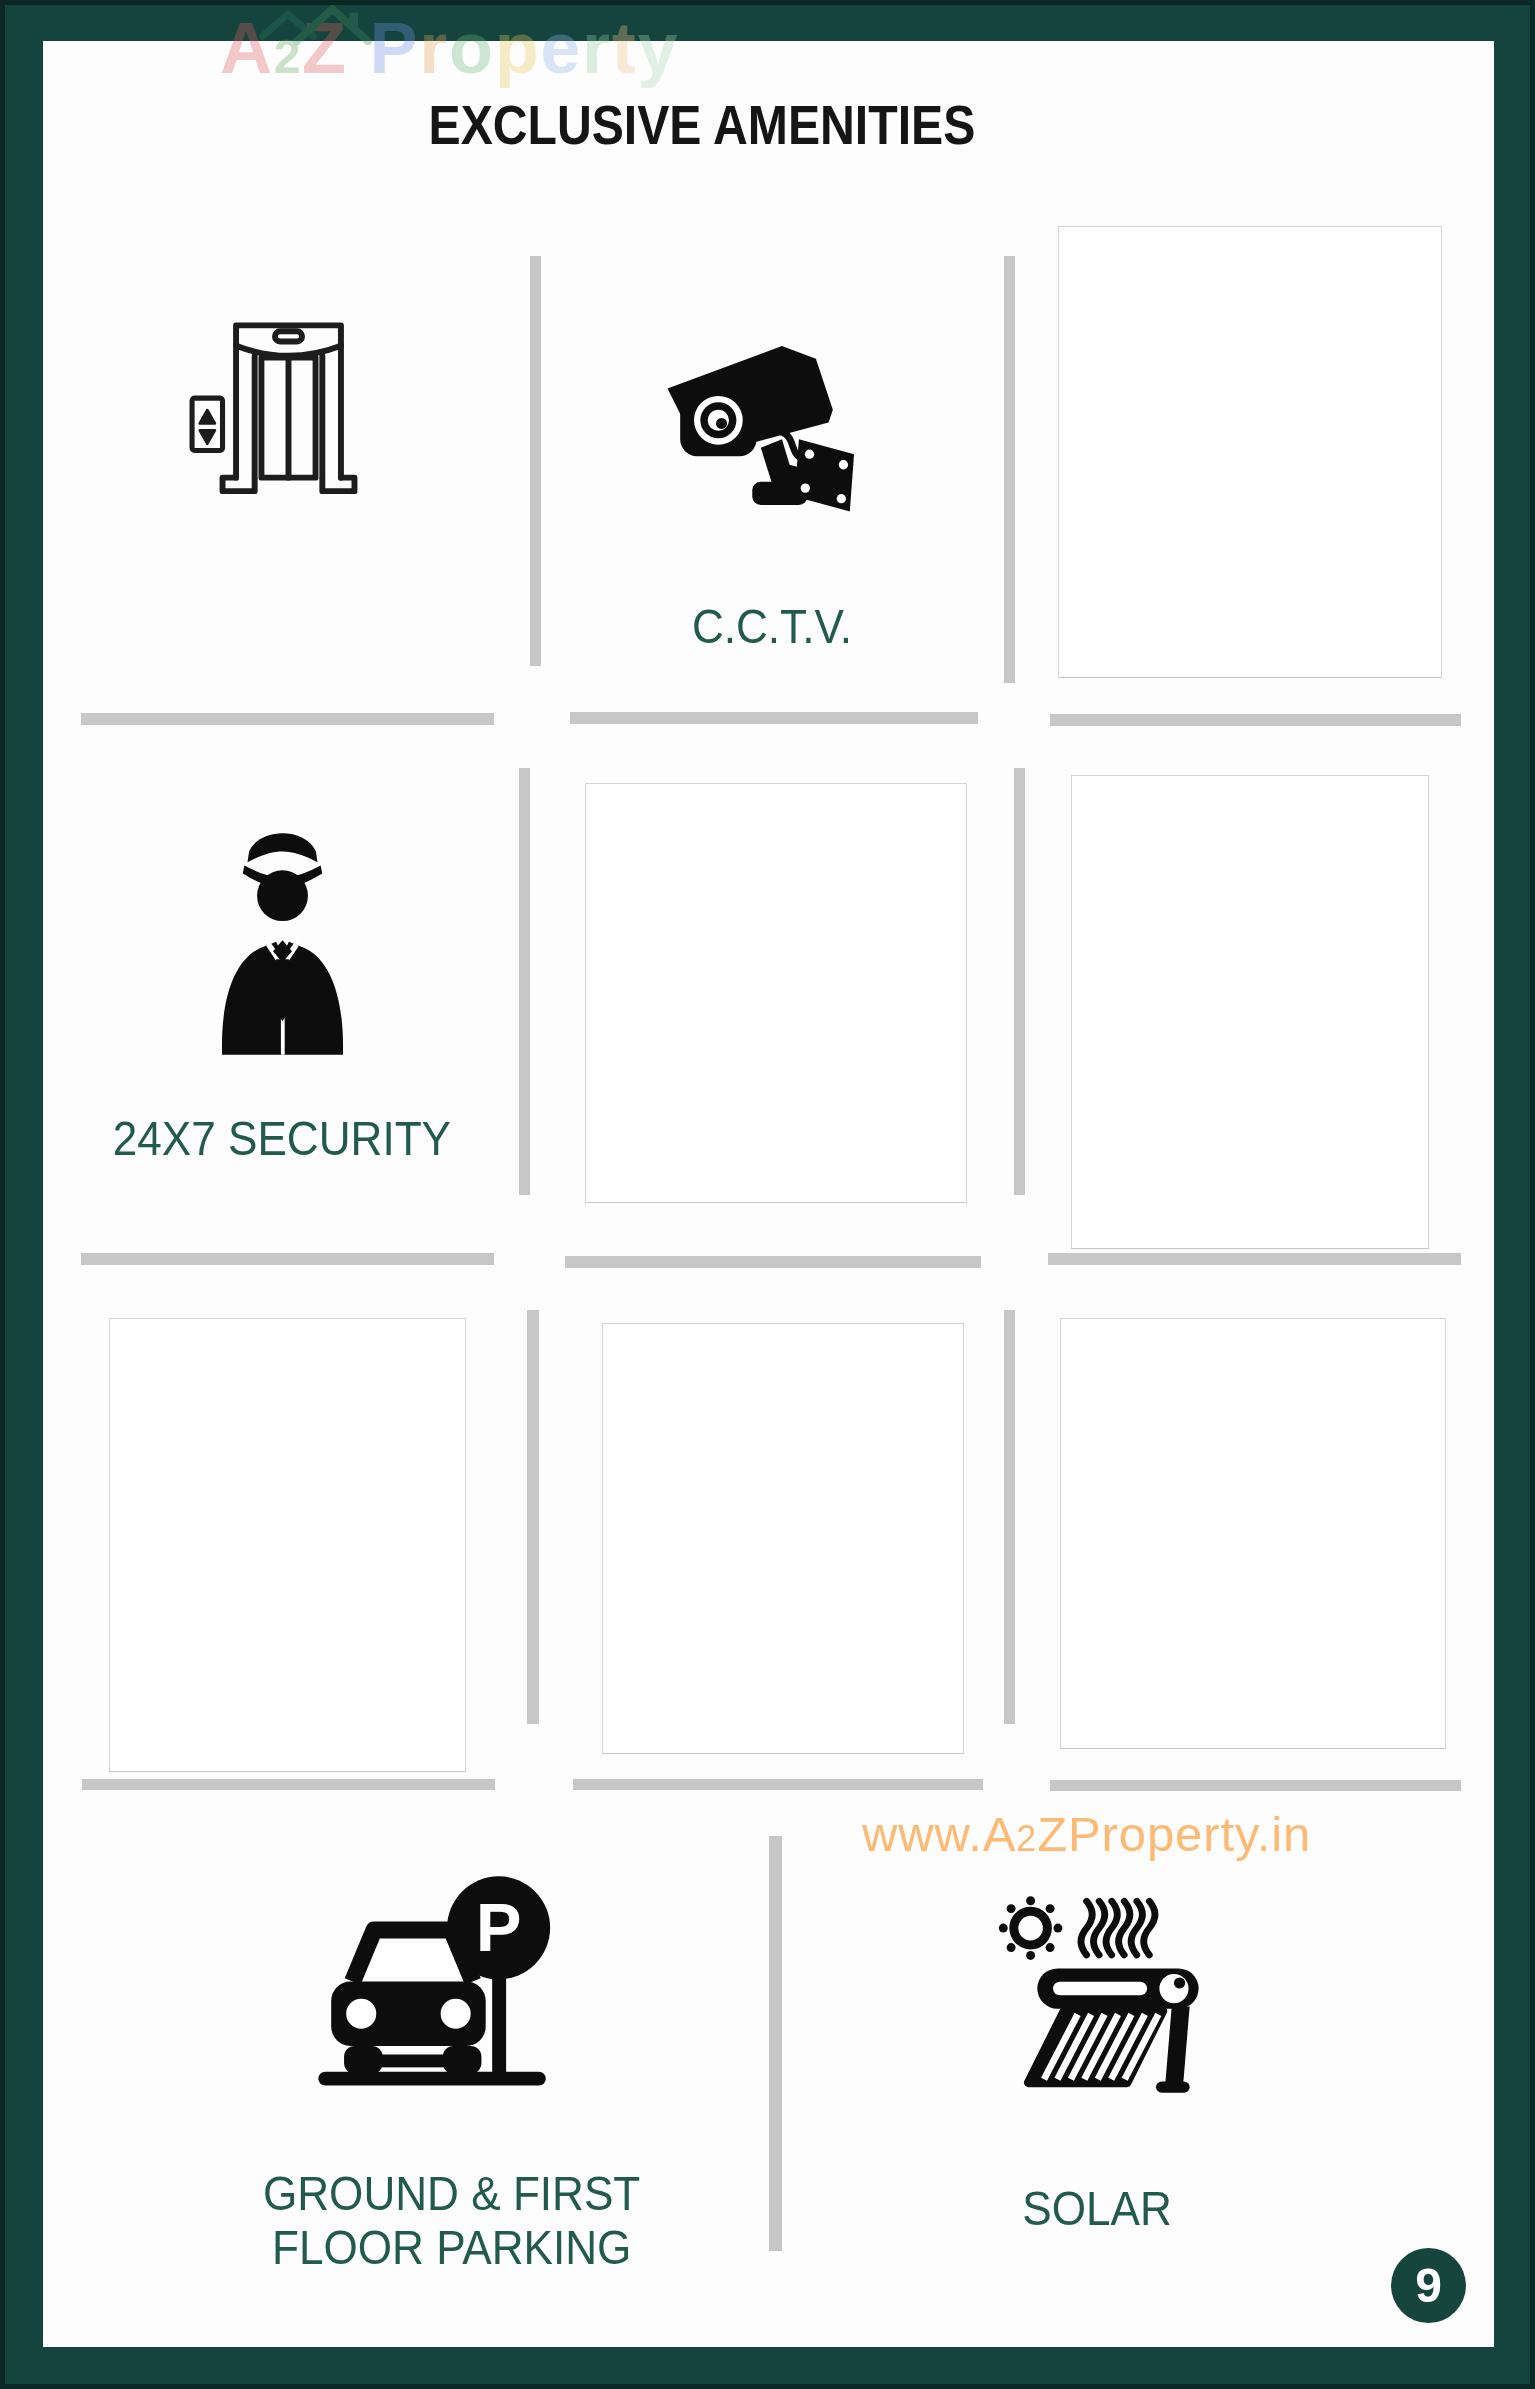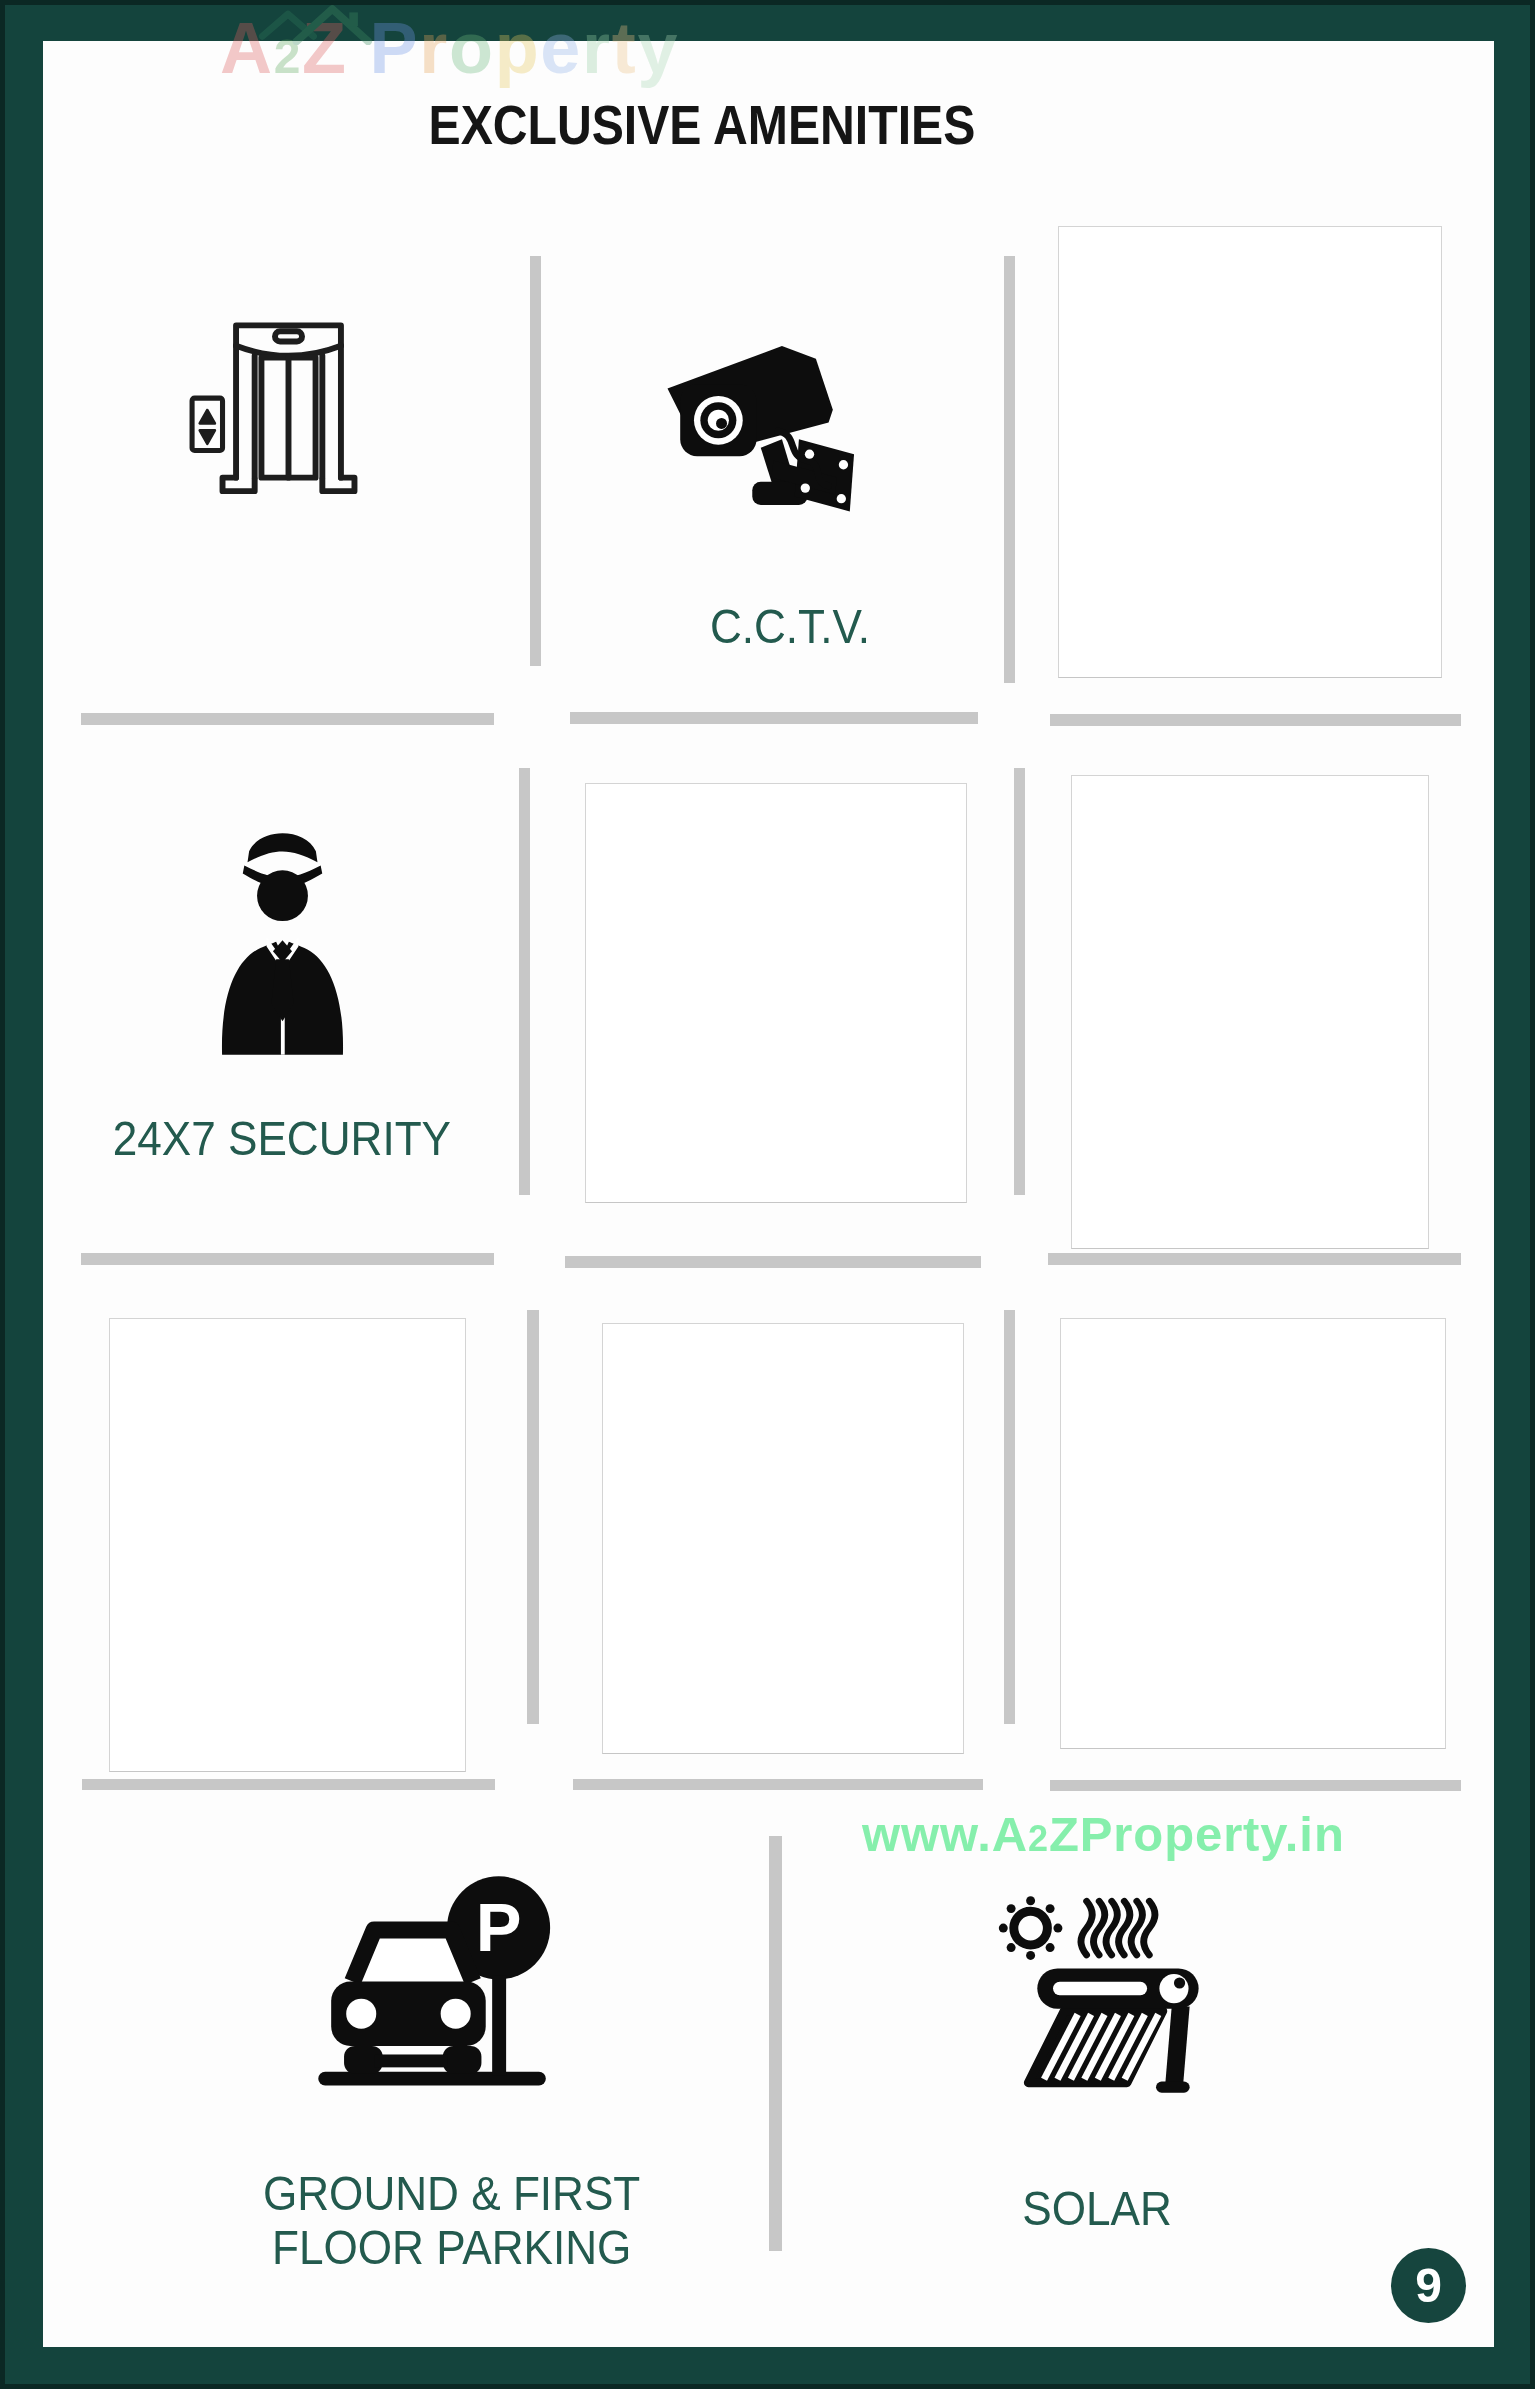--- a/index.html
+++ b/index.html
@@ -34,21 +34,21 @@
     color:#235a4e;font-size:49px;font-weight:400;line-height:55px;
   }
   .amenity-label>span{display:inline-block;transform:scaleX(0.9);white-space:nowrap;}
   
   .vdiv,.hdiv{position:absolute;background:#c7c7c7;}
   
   .ph-box{position:absolute;background:#ffffff;border:1.7px solid #d4d4d4;border-bottom-color:#c6c6c6;box-sizing:border-box;}
   
   #site-wm{
     position:absolute;left:862px;top:1806px;width:478px;
-    color:#86efac;font-size:49px;font-weight:700;white-space:nowrap;letter-spacing:0.9px;
+    color:#fdba74;font-size:49px;font-weight:400;white-space:nowrap;letter-spacing:0.9px;
   }
   #site-wm .wm2{font-size:36px;}
   
   #page-badge{
     position:absolute;left:1391px;top:2248px;width:75px;height:75px;border-radius:50%;
     background:#16453e;color:#ffffff;font-size:48px;font-weight:700;
     display:flex;align-items:center;justify-content:center;z-index:6;
   }
   svg{display:block;}
 </style>
@@ -103,21 +103,21 @@
     <circle cx="28" cy="41" r="5" fill="#ffffff"></circle>
     <circle cx="29.5" cy="42.5" r="2.6" fill="#0d0d0d"></circle>
     <path d="M56,46 C66,48 60,58 70,60 C78,62 72,70 80,72" fill="none" stroke="#0d0d0d" stroke-width="3.2" stroke-linecap="round"></path>
     <g fill="#ffffff">
       <circle cx="71" cy="57" r="2.2"></circle>
         <circle cx="87" cy="62" r="2.2"></circle>
       <circle cx="86" cy="78" r="2.2"></circle>
         <circle cx="69" cy="73" r="2.2"></circle>
     </g>
   </svg>
-  <div class="amenity-label" style="left:568px;top:599px;">
+  <div class="amenity-label" style="left:550px;top:599px;">
     <span>C.C.T.V.</span>
   </div>
 
   <div class="vdiv" style="left:1004px;top:256px;width:11px;height:427px;"></div>
 
   <div class="ph-box" style="left:1058px;top:226px;width:384px;height:452px;"></div>
 
   <div class="hdiv" style="left:81px;top:713px;width:413px;height:12px;"></div>
   <div class="hdiv" style="left:570px;top:712px;width:408px;height:12px;"></div>
   <div class="hdiv" style="left:1050px;top:714px;width:411px;height:12px;"></div>

